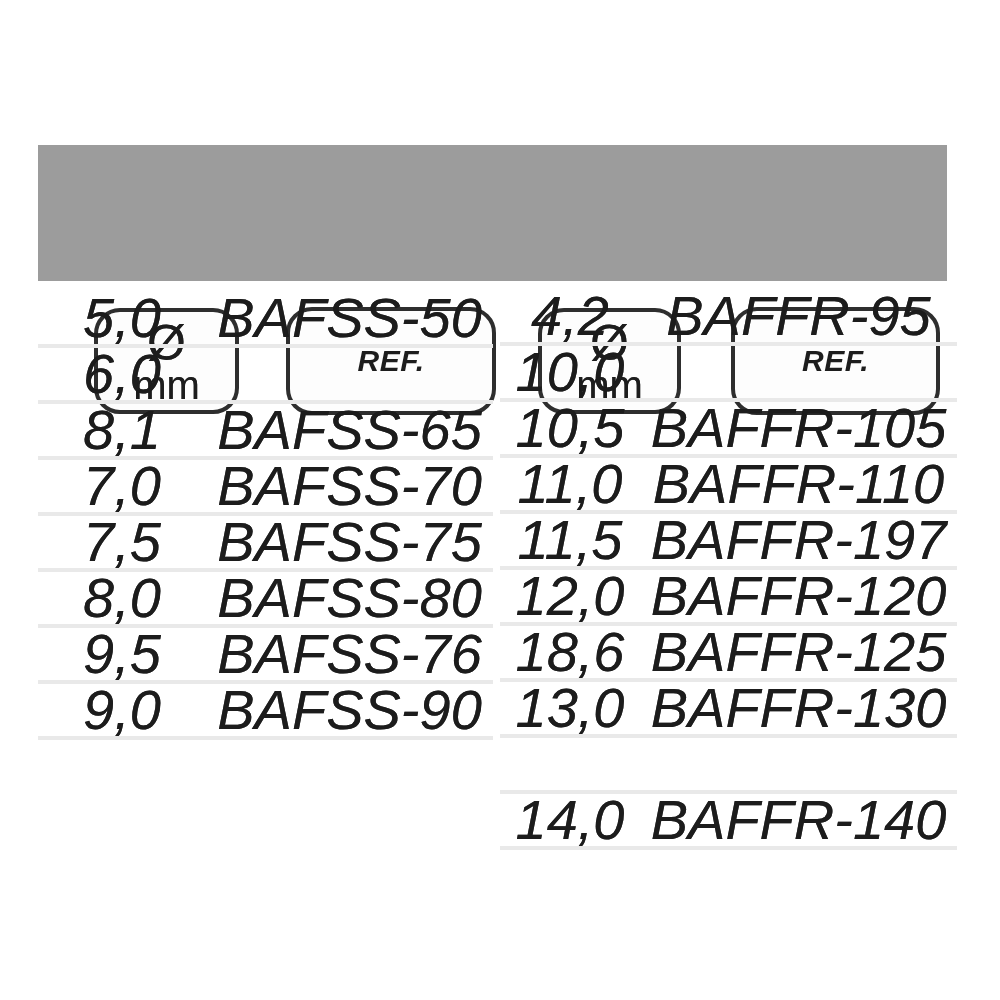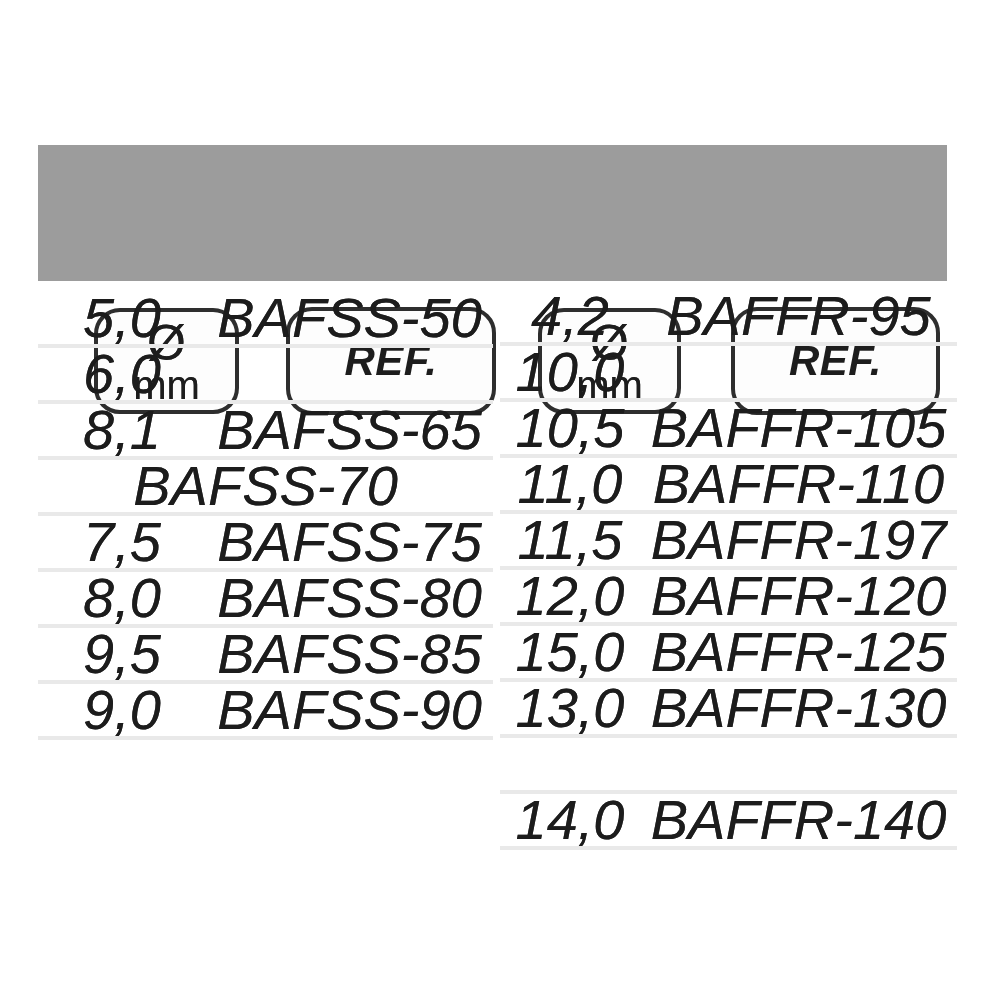--- a/index.html
+++ b/index.html
@@ -38,21 +38,21 @@
     align-items: center;
     line-height: 1;
     color: #1d1d1d;
     text-shadow: 0 0 0.6px rgba(25,25,25,0.8);
   }
   .dia-sym  { font-size: 50px; }
   .dia-unit { font-size: 40px; margin-top: -3px; }
   .ref-head {
     font-style: italic;
     font-weight: bold;
-    font-size: 42px;
+    font-size: 30px;
     color: #1d1d1d;
     letter-spacing: 0.5px;
   }
   .table { position: absolute; }
   #table-left  { left: 38px;  top: 292px; width: 455px; }
   #table-right { left: 500px; top: 290px; width: 457px; }
   .row {
     display: flex;
     height: 52px;
     border-bottom: 4px solid #e9e9e9;
@@ -103,33 +103,34 @@
       <div class="cell ref">BAFSS-50</div>
     </div>
     <div class="row">
       <div class="cell dia">6,0</div>
     </div>
     <div class="row">
       <div class="cell dia">8,1</div>
       <div class="cell ref">BAFSS-65</div>
     </div>
     <div class="row">
+      <div class="cell dia">7,0</div>
       <div class="cell ref">BAFSS-70</div>
     </div>
     <div class="row">
       <div class="cell dia">7,5</div>
       <div class="cell ref">BAFSS-75</div>
     </div>
     <div class="row">
       <div class="cell dia">8,0</div>
       <div class="cell ref">BAFSS-80</div>
     </div>
     <div class="row">
       <div class="cell dia">9,5</div>
-      <div class="cell ref">BAFSS-85</div>
+      <div class="cell ref">BAFSS-76</div>
     </div>
     <div class="row">
       <div class="cell dia">9,0</div>
       <div class="cell ref">BAFSS-90</div>
     </div>
   </div>
 
   <div class="table" id="table-right">
     <div class="row">
       <div class="cell dia">4,2</div>
@@ -148,21 +149,21 @@
     </div>
     <div class="row">
       <div class="cell dia">11,5</div>
       <div class="cell ref">BAFFR-197</div>
     </div>
     <div class="row">
       <div class="cell dia">12,0</div>
       <div class="cell ref">BAFFR-120</div>
     </div>
     <div class="row">
-      <div class="cell dia">15,0</div>
+      <div class="cell dia">18,6</div>
       <div class="cell ref">BAFFR-125</div>
     </div>
     <div class="row">
       <div class="cell dia">13,0</div>
       <div class="cell ref">BAFFR-130</div>
     </div>
     <div class="row">
     </div>
     <div class="row">
       <div class="cell dia">14,0</div>

